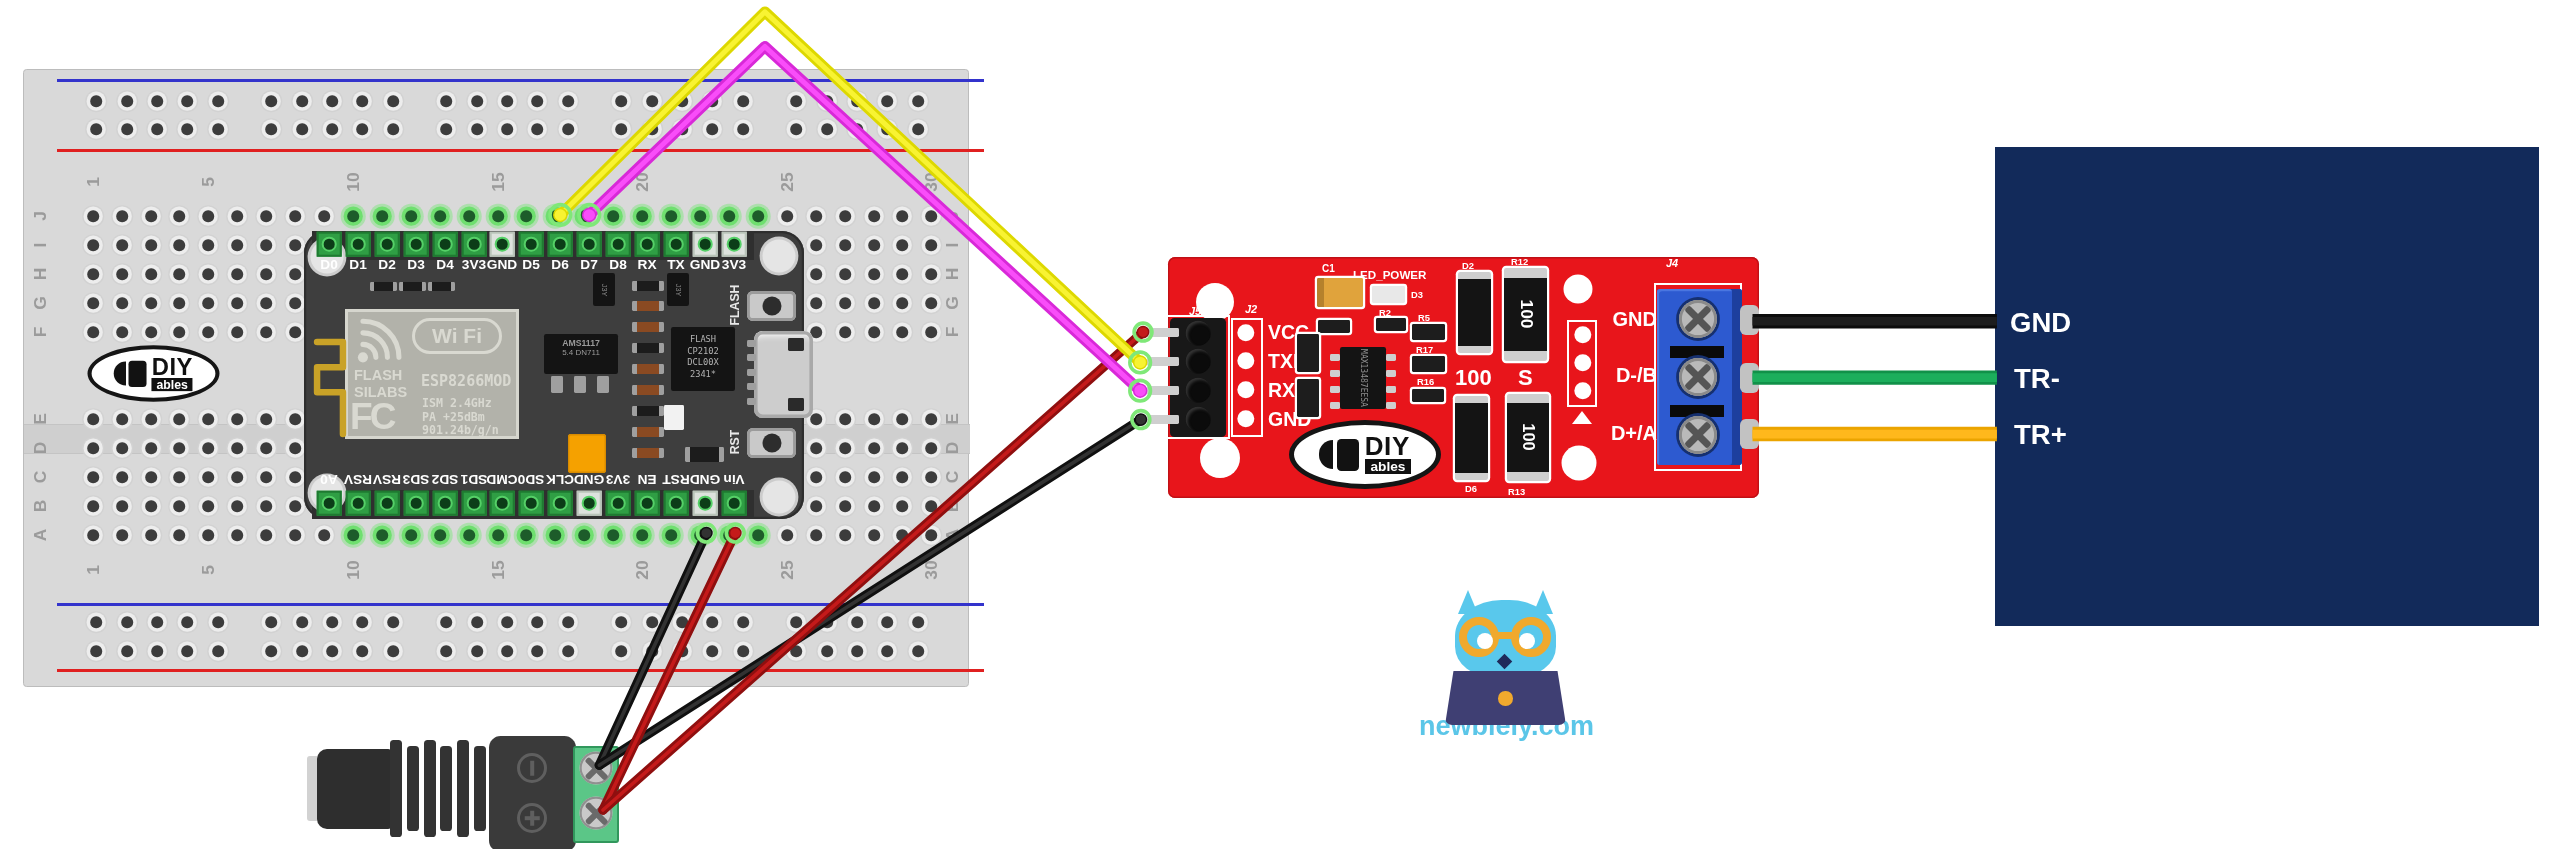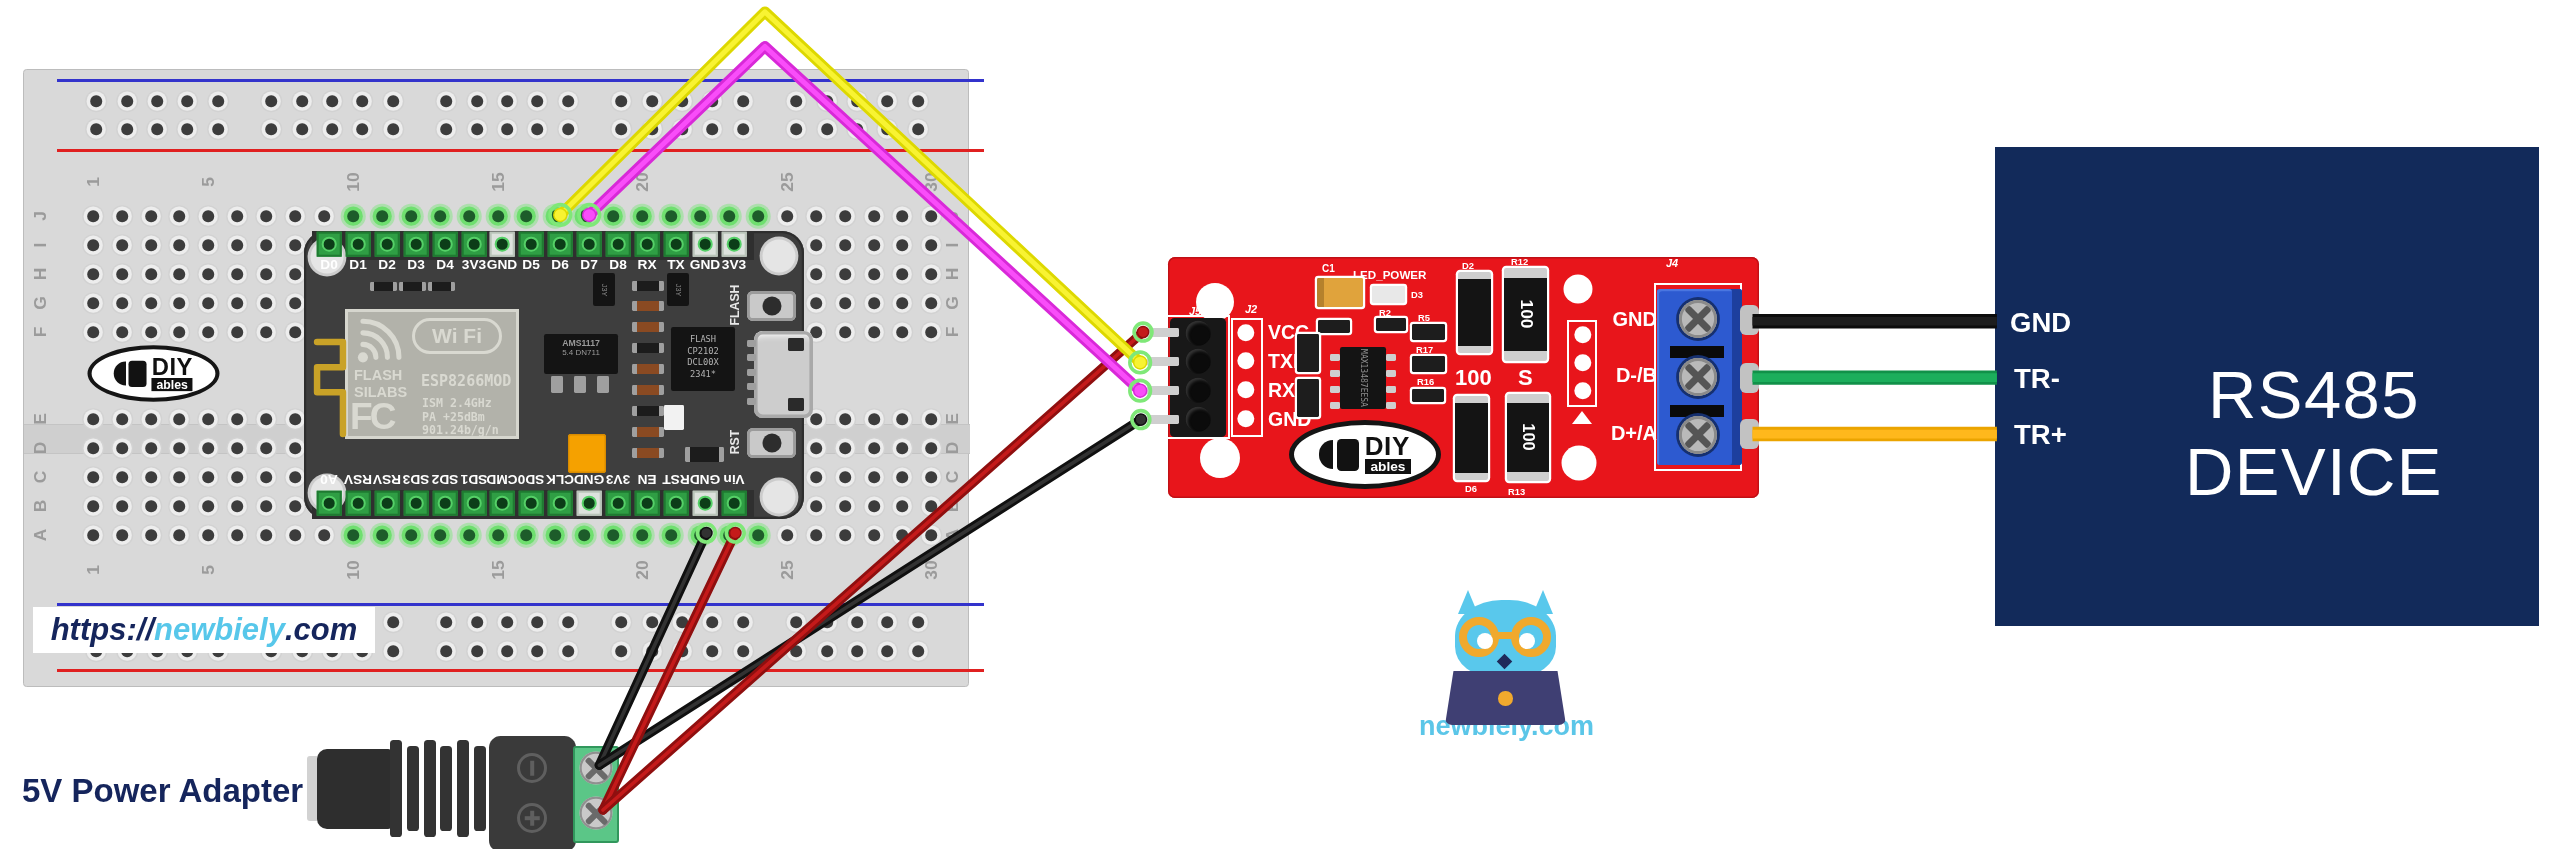--- a/index.html
+++ b/index.html
@@ -555,26 +555,20 @@
         <span class="diyhalf"></span>
           <span class="diysq"></span>
       </span>
       <span class="diytxt">
         <span class="diyname">DIY</span><br>
         <span class="diysub">ables</span>
       </span>
     </div>
   </div>
 
-  <div class="abs" style="left:33px;top:607px;width:342px;height:46px;background:#ffffff;z-index:6;
-       display:flex;align-items:center;justify-content:center;font-weight:bold;font-style:italic;font-size:31px;">
-    <span style="color:#15255c;">https://</span>
-      <span style="color:#57c7ea;">newbiely</span>
-      <span style="color:#15255c;">.com</span>
-  </div>
 
   <div id="mcu-board"></div>
   <div class="pinstrip" style="top:231px;"></div>
   <div class="pinstrip" style="top:490px;"></div>
   <div class="petal" style="left:327px;top:257px;"></div>
   <div class="petal" style="left:779px;top:256px;"></div>
   <div class="petal" style="left:327px;top:493px;"></div>
   <div class="petal" style="left:779px;top:497px;"></div>
   <div id="pins-top">
       <div class="pinsq" style="left: 329px; top: 244px; z-index: 3;">
@@ -911,21 +905,20 @@
       <div class="s2"></div>
     </div>
   <div class="rsilver" style="left:1740px;top:305px;width:19px;height:30px;z-index:3;background:#c2c2c2;border-radius:5.8px;"></div>
   <div class="rsilver" style="left:1740px;top:363px;width:19px;height:30px;z-index:3;background:#c2c2c2;border-radius:5.8px;"></div>
   <div class="rsilver" style="left:1740px;top:419px;width:19px;height:30px;z-index:3;background:#c2c2c2;border-radius:5.8px;"></div>
 
   <div id="device"></div>
   <div class="devpin" style="left:2010px;top:307px;">GND</div>
   <div class="devpin" style="left:2014px;top:363px;">TR-</div>
   <div class="devpin" style="left:2014px;top:419px;">TR+</div>
-  <div id="devtitle">RS485 DEVICE</div>
 
   <div class="abs" style="left:307px;top:756px;width:11.6px;height:65px;background:#d2d2d2;border-radius:2.9px;"></div>
   <div class="abs" style="left:317px;top:749px;width:74px;height:80px;background:#2e2e2e;border-radius:10px 2.9px 2.9px 10px;"></div>
   <div id="adapter-ribs">
       <div class="rib" style="left: 390px; top: 740px; width: 12.3px; height: 97px;"></div>
       <div class="rib" style="left: 407px; top: 746px; width: 12.3px; height: 85px;"></div>
       <div class="rib" style="left: 424px; top: 740px; width: 12.3px; height: 97px;"></div>
       <div class="rib" style="left: 440px; top: 746px; width: 12.3px; height: 85px;"></div>
       <div class="rib" style="left: 457px; top: 740px; width: 12.3px; height: 97px;"></div>
       <div class="rib" style="left: 474px; top: 746px; width: 12.3px; height: 85px;"></div>
@@ -940,21 +933,20 @@
   </div>
   <div id="greenterm"></div>
   <div class="gscrew" style="left:596px;top:768px;z-index:3;">
       <div class="s1"></div>
       <div class="s2"></div>
     </div>
   <div class="gscrew" style="left:596px;top:813px;z-index:3;">
       <div class="s1"></div>
       <div class="s2"></div>
     </div>
-  <div class="t" style="left:22px;top:772px;font-size:33px;font-weight:bold;color:#15255c;">5V Power Adapter</div>
 
   <div>
     <div class="owlear" style="left:1458px;top:590px;border-width:0 10px 24.6px 10px;border-color:transparent transparent #59c8ec transparent;"></div>
     <div class="owlear" style="left:1533px;top:590px;border-width:0 10px 24.6px 10px;border-color:transparent transparent #59c8ec transparent;"></div>
     <div class="abs" style="left:1455px;top:600px;width:101px;height:78px;background:#59c8ec;border-radius:46% 46% 40% 40%;"></div>
     <div class="abs" style="left:1459px;top:617px;width:40px;height:40px;border-radius:50%;border:8px solid #f0a92d;box-sizing:border-box;z-index:2;"></div>
     <div class="abs" style="left:1511px;top:617px;width:40px;height:40px;border-radius:50%;border:8px solid #f0a92d;box-sizing:border-box;z-index:2;"></div>
     <div class="abs" style="left:1497px;top:632px;width:17.4px;height:6.5px;background:#f0a92d;z-index:2;"></div>
     <div class="abs" style="left:1477px;top:633px;width:16px;height:16px;border-radius:50%;background:#ffffff;z-index:3;"></div>
     <div class="abs" style="left:1519px;top:633px;width:16px;height:16px;border-radius:50%;background:#ffffff;z-index:3;"></div>

